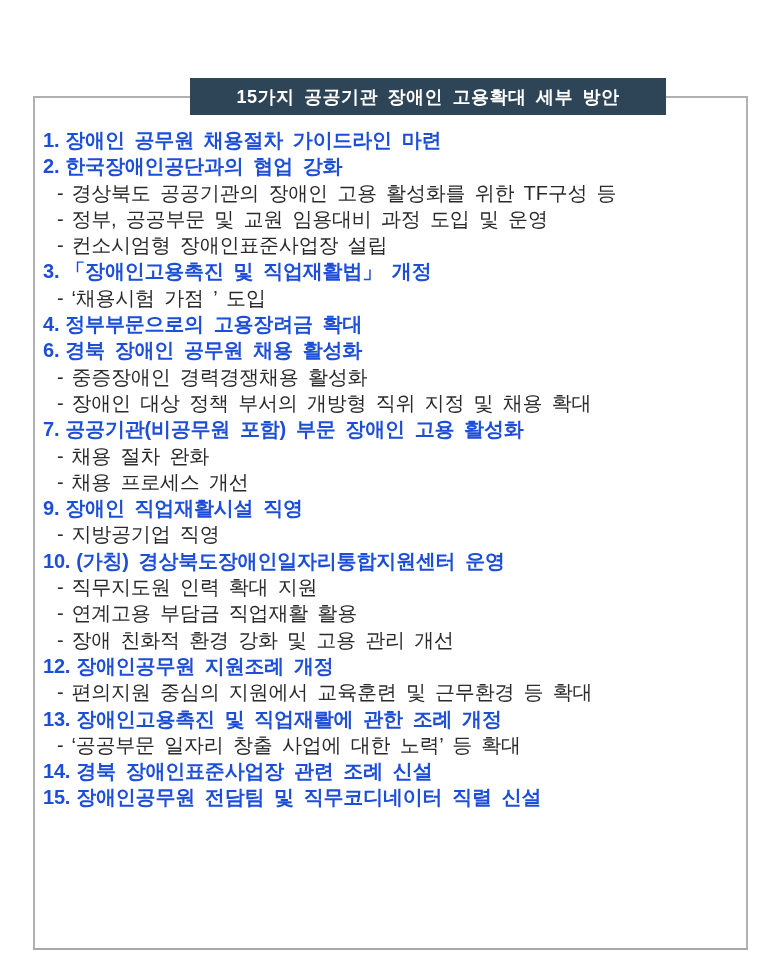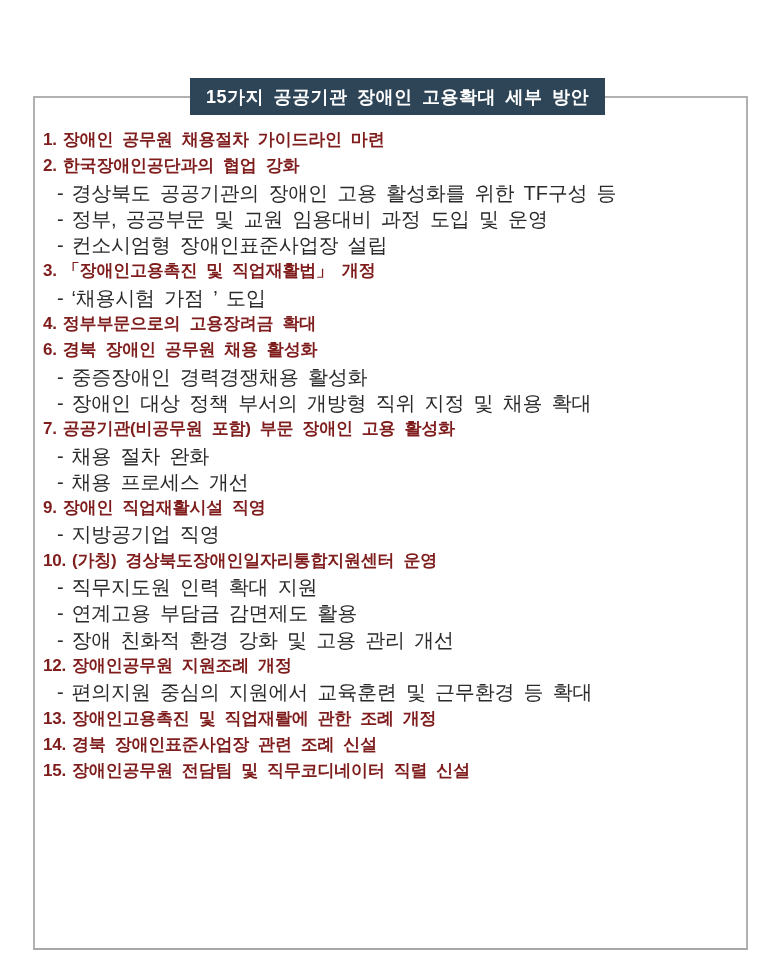--- a/index.html
+++ b/index.html
@@ -15,40 +15,40 @@
     left:33px;top:96px;
     width:711px;height:850px;
     border:2px solid #b1b1b4;
     border-bottom-color:#a8a8ab;
     background:#ffffff;
     box-sizing:content-box;
   }
   .title-box{
     position:absolute;
     left:190px;top:78px;
-    width:415px;height:37px;
+    width:476px;height:37px;
     background:#2E4557;
     color:#ffffff;
     display:flex;align-items:center;justify-content:center;
     font-size:18px;font-weight:bold;
     letter-spacing:0.5px;
     word-spacing:4px;
     z-index:2;
   }
   .list{
     position:absolute;
     left:0;top:0;
     width:100%;
     padding:29px 8px 0 8px;
     box-sizing:border-box;
   }
   .item-header{
-    font-size:17px;
+    font-size:20px;
     font-weight:bold;
-    color:#7f1d1d;
+    color:#1d4ed8;
     line-height:26.3px;
     letter-spacing:-0.2px;
     word-spacing:4.5px;
     white-space:nowrap;
   }
   .item-number{display:inline-block;margin-right:6px;}
   .sub-item{
     font-size:20px;
     font-weight:normal;
     color:#2a2a2a;
@@ -80,22 +80,23 @@
         <div class="item-header"><span class="item-number">6.</span><span>경북 장애인 공무원 채용 활성화</span></div>
         <div class="sub-item"><span class="sub-dash">-</span><span>중증장애인 경력경쟁채용 활성화</span></div>
         <div class="sub-item"><span class="sub-dash">-</span><span>장애인 대상 정책 부서의 개방형 직위 지정 및 채용 확대</span></div>
         <div class="item-header"><span class="item-number">7.</span><span>공공기관(비공무원 포함) 부문 장애인 고용 활성화</span></div>
         <div class="sub-item"><span class="sub-dash">-</span><span>채용 절차 완화</span></div>
         <div class="sub-item"><span class="sub-dash">-</span><span>채용 프로세스 개선</span></div>
         <div class="item-header"><span class="item-number">9.</span><span>장애인 직업재활시설 직영</span></div>
         <div class="sub-item"><span class="sub-dash">-</span><span>지방공기업 직영</span></div>
         <div class="item-header"><span class="item-number">10.</span><span>(가칭) 경상북도장애인일자리통합지원센터 운영</span></div>
         <div class="sub-item"><span class="sub-dash">-</span><span>직무지도원 인력 확대 지원</span></div>
-        <div class="sub-item"><span class="sub-dash">-</span><span>연계고용 부담금 감면제도 활용</span></div>
+        <div class="sub-item"><span class="sub-dash">-</span><span>연계고용 부담금 직업재활 활용</span></div>
         <div class="sub-item"><span class="sub-dash">-</span><span>장애 친화적 환경 강화 및 고용 관리 개선</span></div>
         <div class="item-header"><span class="item-number">12.</span><span>장애인공무원 지원조례 개정</span></div>
         <div class="sub-item"><span class="sub-dash">-</span><span>편의지원 중심의 지원에서 교육훈련 및 근무환경 등 확대</span></div>
         <div class="item-header"><span class="item-number">13.</span><span>장애인고용촉진 및 직업재뢀에 관한 조례 개정</span></div>
+        <div class="sub-item"><span class="sub-dash">-</span><span>‘공공부문 일자리 창출 사업에 대한 노력’ 등 확대</span></div>
         <div class="item-header"><span class="item-number">14.</span><span>경북 장애인표준사업장 관련 조례 신설</span></div>
         <div class="item-header"><span class="item-number">15.</span><span>장애인공무원 전담팀 및 직무코디네이터 직렬 신설</span></div>
       </div>
   </div>
 </div>
 
 </body></html>

